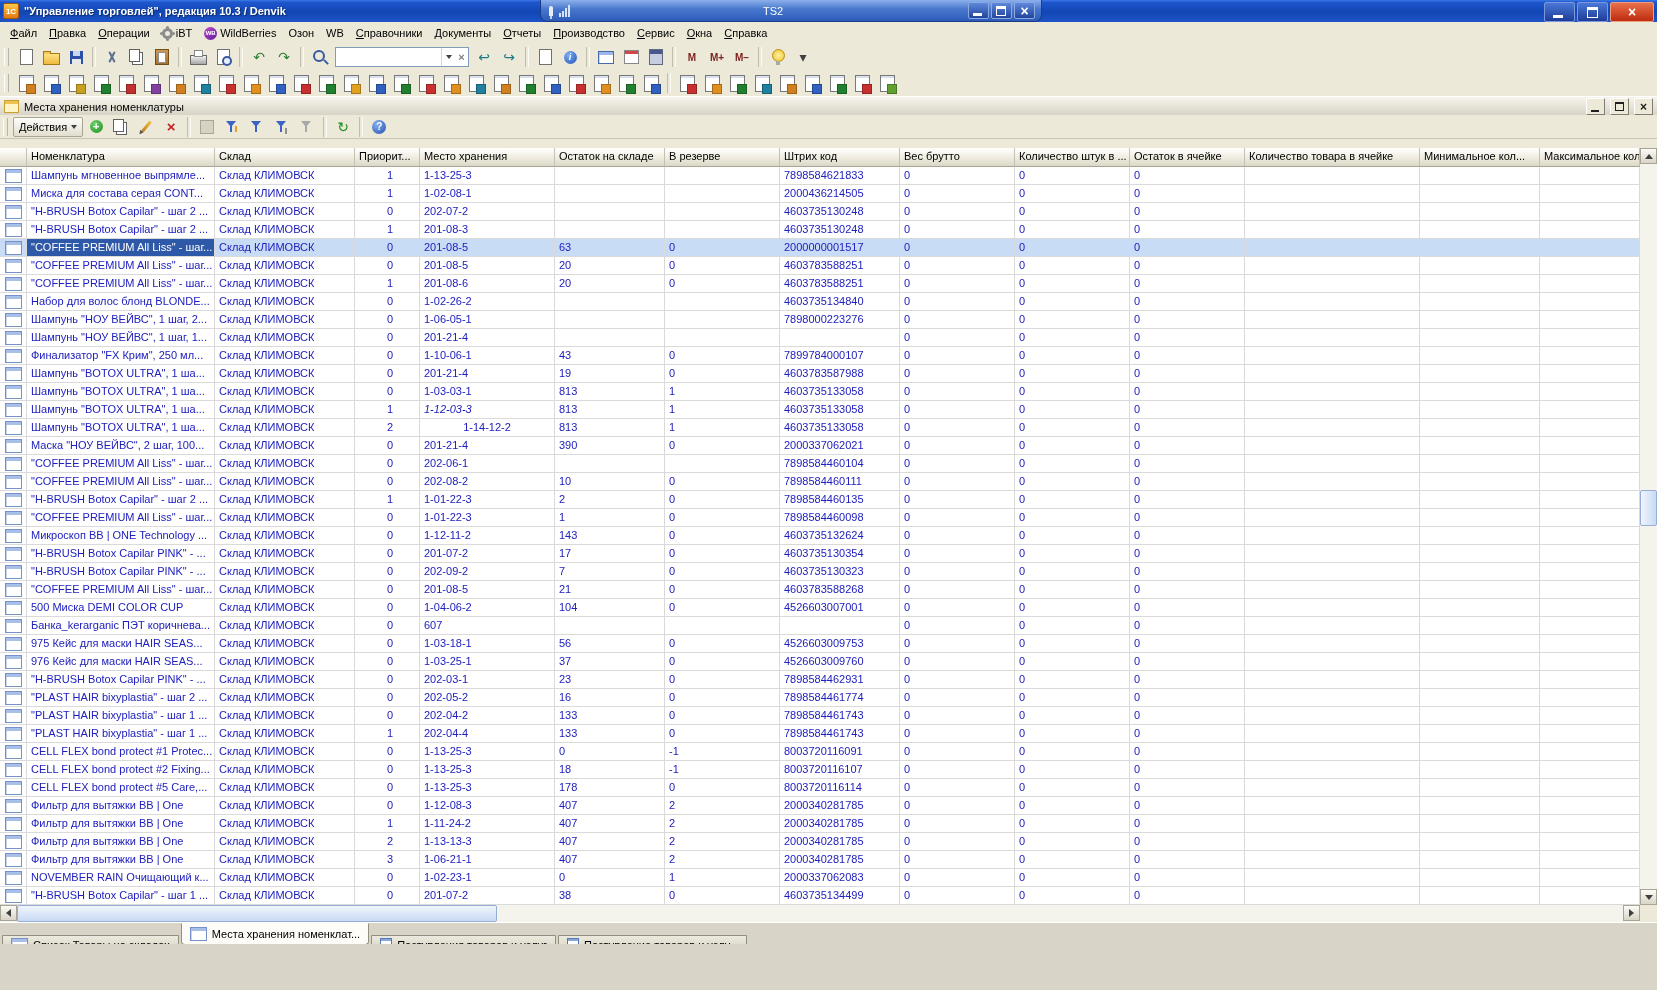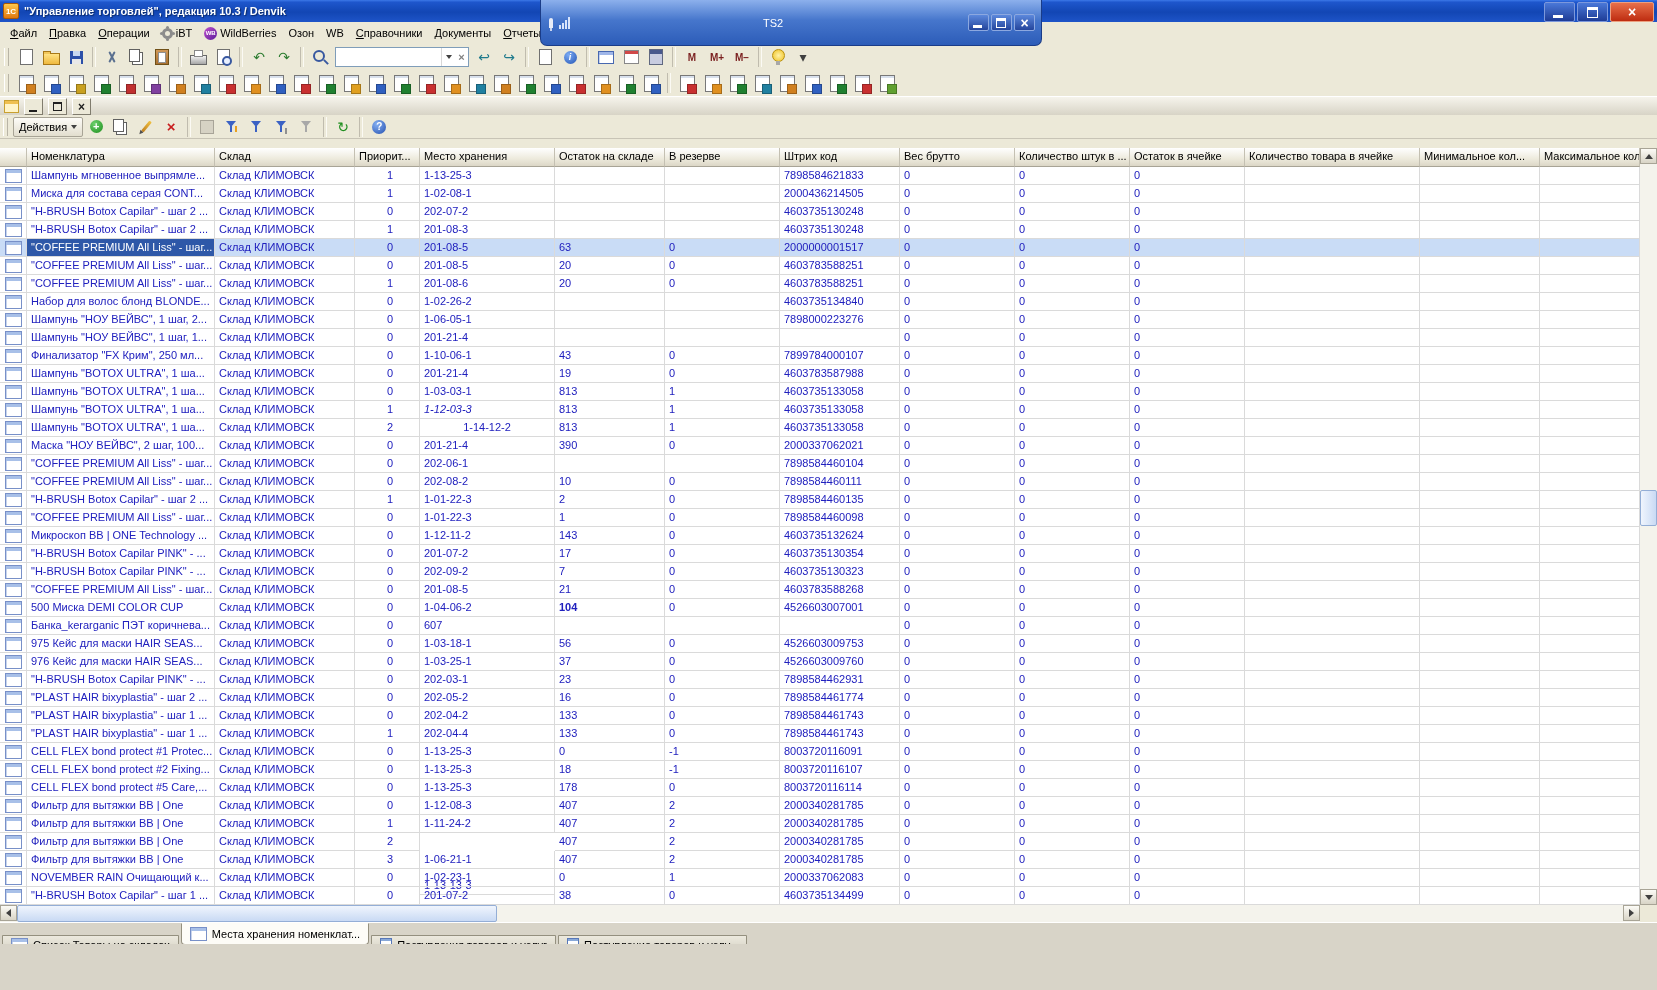--- a/index.html
+++ b/index.html
@@ -8,21 +8,21 @@
   .titlebar{position:absolute;top:0;left:0;right:0;height:22px;background:linear-gradient(180deg,#3C78E8 0%,#1E56CC 10%,#1246B4 55%,#1E54C8 100%);display:flex;align-items:center;padding-left:3px;color:#fff;}
   .app-icon{width:14px;height:14px;background:linear-gradient(#FFC84C,#E07810);border:1px solid #A85808;border-radius:2px;color:#fff;font-size:8px;font-weight:bold;display:flex;align-items:center;justify-content:center;margin-right:5px;}
   .titlebar .title{font-weight:bold;text-shadow:1px 1px 1px #0A2A6A;}
   .win-buttons{position:absolute;right:3px;top:2px;display:flex;gap:2px;}
   .win-btn{position:relative;width:29px;height:18px;display:flex;align-items:center;justify-content:center;background:linear-gradient(#4A78D8,#1E3C96);border:1px solid #7C98DC;border-radius:2px;color:#fff;}
   .win-btn.close{background:linear-gradient(#E8704A,#BE2C10);border-color:#ECA080;width:42px;}
   .wmin{position:absolute;bottom:3px;left:8px;width:10px;height:3px;background:#fff;}
   .wrest{position:absolute;top:4px;left:9px;width:9px;height:7px;border:1px solid #fff;border-top:3px solid #fff;}
   .wclose::after{content:"×";font-size:14px;font-weight:bold;line-height:14px;}
   
-  .rdp{position:absolute;top:0;left:540px;width:492px;height:21px;background:linear-gradient(180deg,#8CB0EC 0%,#4676CC 45%,#2C5CB8 100%);border:1px solid #1A3C88;border-top:none;border-radius:0 0 7px 7px;display:flex;align-items:center;color:#fff;z-index:30;padding:12px 4px;}
+  .rdp{position:absolute;top:0;left:540px;width:492px;height:21px;background:linear-gradient(180deg,#8CB0EC 0%,#4676CC 45%,#2C5CB8 100%);border:1px solid #1A3C88;border-top:none;border-radius:0 0 7px 7px;display:flex;align-items:center;color:#fff;z-index:30;padding:0 4px;}
   .pin{width:4px;height:10px;background:#E8ECF8;border-radius:2px 2px 0 0;margin:0 6px 0 4px;box-shadow:0 4px 0 -1px #C8D4F0;}
   .signal{display:flex;align-items:flex-end;gap:1px;height:12px;margin-right:8px;}
   .signal i{display:block;width:2px;background:#D8E4FC;}
   .signal i:nth-child(1){height:4px;}.signal i:nth-child(2){height:6px;}.signal i:nth-child(3){height:9px;}.signal i:nth-child(4){height:12px;}
   .rdp-label{flex:1;text-align:center;font-size:11px;}
   .rdp-btns{display:flex;gap:2px;margin-right:2px;}
   .rdp-btn{position:relative;width:19px;height:15px;display:flex;align-items:center;justify-content:center;background:linear-gradient(#5C88DC,#24459C);border:1px solid #8CA8E0;border-radius:2px;color:#fff;}
   .rdp-btn .wmin{left:4px;bottom:2px;width:9px;}
   .rdp-btn .wrest{left:4px;top:3px;width:8px;height:6px;}
   
@@ -476,20 +476,21 @@
     </span>
     <span class="tb-btn">
       <span class="ic2">
         <i style="background: rgb(96, 160, 48);"></i>
       </span>
     </span>
   </div>
 
 <div class="mdi">
   <span class="mdi-icon"></span>
+  <span class="mtitle">Места хранения номенклатуры</span>
   <span class="mdi-btn">
       <span class="mmin"></span>
     </span>
   <span class="mdi-btn">
       <span class="mrest"></span>
     </span>
   <span class="mdi-btn mclose"></span>
 </div>
 
 <div class="actionsbar">
@@ -989,21 +990,21 @@
         <div class="gcell" style="width: 100px;"></div>
       </div>
       <div class="grow">
         <div class="gcell icell" style="width: 27px;">
           <span class="row-icon"></span>
         </div>
         <div class="gcell namecell" style="width: 188px;">500 Миска DEMI COLOR CUP</div>
         <div class="gcell" style="width: 140px;">Склад КЛИМОВСК</div>
         <div class="gcell num" style="width: 65px;">0</div>
         <div class="gcell" style="width: 135px;">1-04-06-2</div>
-        <div class="gcell" style="width: 110px; font-weight: bold;">104</div>
+        <div class="gcell" style="width: 110px;">104</div>
         <div class="gcell" style="width: 115px;">0</div>
         <div class="gcell" style="width: 120px;">4526603007001</div>
         <div class="gcell" style="width: 115px;">0</div>
         <div class="gcell" style="width: 115px;">0</div>
         <div class="gcell" style="width: 115px;">0</div>
         <div class="gcell" style="width: 175px;"></div>
         <div class="gcell" style="width: 120px;"></div>
         <div class="gcell" style="width: 100px;"></div>
       </div>
       <div class="grow">
@@ -1222,21 +1223,21 @@
         <div class="gcell" style="width: 120px;"></div>
         <div class="gcell" style="width: 100px;"></div>
       </div>
       <div class="grow">
         <div class="gcell icell" style="width: 27px;">
           <span class="row-icon"></span>
         </div>
         <div class="gcell namecell" style="width: 188px;">Фильтр для вытяжки BB | One</div>
         <div class="gcell" style="width: 140px;">Склад КЛИМОВСК</div>
         <div class="gcell num" style="width: 65px;">2</div>
-        <div class="gcell" style="width: 135px; margin-top: 44px;">1-13-13-3</div>
+        <div class="gcell" style="width: 135px;">1-13-13-3</div>
         <div class="gcell" style="width: 110px;">407</div>
         <div class="gcell" style="width: 115px;">2</div>
         <div class="gcell" style="width: 120px;">2000340281785</div>
         <div class="gcell" style="width: 115px;">0</div>
         <div class="gcell" style="width: 115px;">0</div>
         <div class="gcell" style="width: 115px;">0</div>
         <div class="gcell" style="width: 175px;"></div>
         <div class="gcell" style="width: 120px;"></div>
         <div class="gcell" style="width: 100px;"></div>
       </div>

